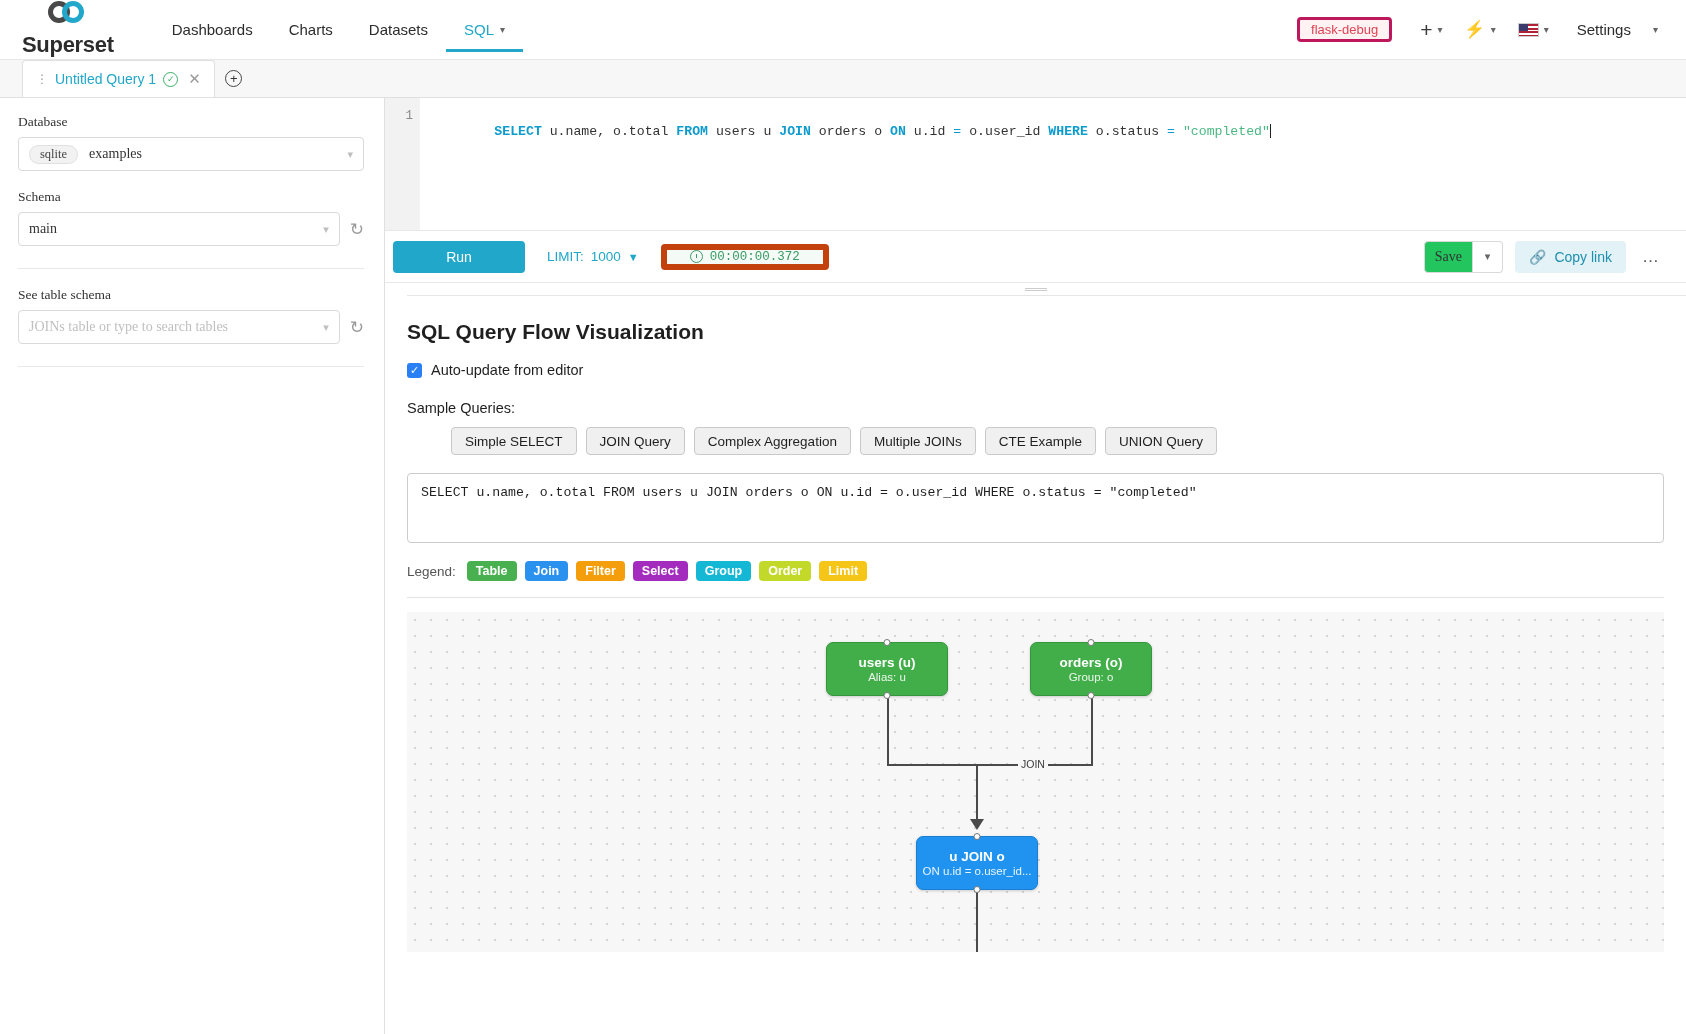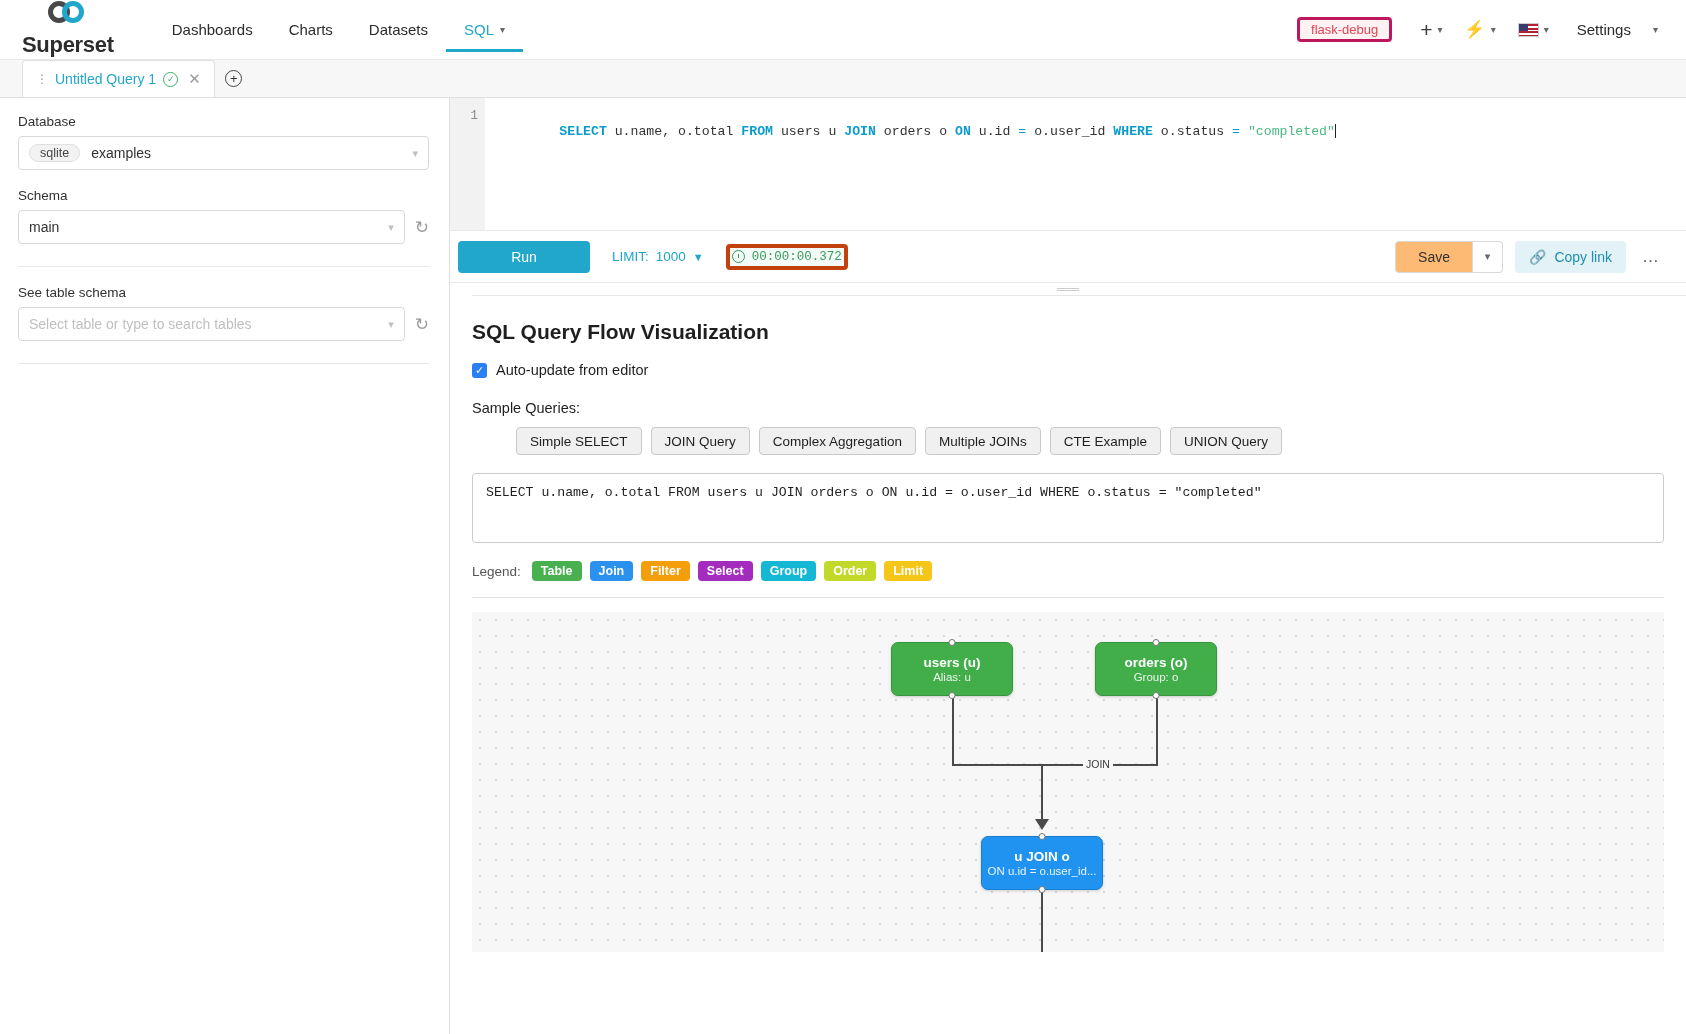--- a/index.html
+++ b/index.html
@@ -69,22 +69,22 @@
   }
   .circ-plus {
     width:17px; height:17px; border-radius:50%; border:1.3px solid #444;
     display:flex; align-items:center; justify-content:center;
     font-size:13px; line-height:13px; color:#333;
   }
 
   
   .workspace { display:flex; height:calc(1034px - 60px - 38px); }
   .sidebar {
-    width:450px; border-right:1px solid #e0e0e0; padding:16px 20px 0 18px;
-    background:#fff; flex:none;
+    width:385px; border-right:1px solid #e0e0e0; padding:16px 20px 0 18px;
+    background:#fff; flex:none;font-family:Liberation Serif, serif;
   }
   .field-label { font-size:13.5px; color:#323232; margin-bottom:7px; }
   .select-box {
     height:34px; border:1px solid #d9d9d9; border-radius:4px; background:#fff;
     display:flex; align-items:center; padding:0 10px; cursor:pointer; position:relative;
   }
   .select-box .val { font-size:14px; color:#323232; }
   .select-box .ph { font-size:14px; color:#bfbfbf; }
   .chev { margin-left:auto; color:#bfbfbf; font-size:11px; }
   .db-pill {
@@ -117,32 +117,32 @@
     height:52px; display:flex; align-items:center; padding:0 22px 0 8px;
     background:#fff; border-bottom:1px solid #e8e8e8;
   }
   .run-btn {
     width:132px; height:32px; background:#20a7c9; color:#fff; border:none;
     border-radius:4px; font-size:14px; cursor:pointer; font-family:inherit;
   }
   .limit-ctl { display:flex; align-items:center; gap:7px; margin-left:22px; color:#20a7c9; font-size:13.5px; cursor:pointer; }
   .limit-ctl .dn { font-size:11px; }
   .timer {
-    margin-left:22px; border:4px solid #c2410c; background:#f4fbf6; color:#3a9a63;
+    margin-left:22px; border:6px solid #c2410c; background:#f4fbf6; color:#3a9a63;
     border-radius:4px; height:26px; display:flex; align-items:center; gap:7px;
-    padding:0 2px; font-family:"Liberation Mono", monospace; font-size:12.5px;
+    padding:0 23px; font-family:"Liberation Mono", monospace; font-size:12.5px;
   }
   .clock-ico {
     width:13px; height:13px; border-radius:50%; border:1.3px solid #3a9a63; position:relative;
   }
   .clock-ico:before { content:""; position:absolute; left:5px; top:2.5px; width:1px; height:4.5px; background:#3a9a63; }
   .tb-right { margin-left:auto; display:flex; align-items:center; gap:0; }
   .save-btn {
-    height:32px; border:1px solid #d9d9d9; background:#fdba74; border-radius:4px 0 0 4px;
-    padding:0 22px; font-size:14px; color:#323232; cursor:pointer; font-family:Liberation Sans, sans-serif;
+    height:32px; border:1px solid #d9d9d9; background:#22c55e; border-radius:4px 0 0 4px;
+    padding:0 10px; font-size:14px; color:#323232; cursor:pointer; font-family:Liberation Serif, serif;
   }
   .save-caret {
     height:32px; width:30px; border:1px solid #d9d9d9; border-left:none; background:#fff;
     border-radius:0 4px 4px 0; display:flex; align-items:center; justify-content:center;
     color:#666; font-size:11px; cursor:pointer;
   }
   .copy-link {
     height:32px; background:#e3f2f6; color:#1d8fb0; border-radius:4px; margin-left:12px;
     display:flex; align-items:center; gap:8px; padding:0 14px; font-size:14px; cursor:pointer;
   }
@@ -295,21 +295,21 @@
         <span class="chev">▾</span>
       </div>
       <span class="refresh-ico">↻</span>
     </div>
 
     <div class="divider"></div>
 
     <div class="field-label">See table schema</div>
     <div class="row-with-refresh">
       <div class="select-box">
-        <span class="ph">Select table or type to search tables</span>
+        <span class="ph">JOINs table or type to search tables</span>
         <span class="chev">▾</span>
       </div>
       <span class="refresh-ico">↻</span>
     </div>
 
     <div class="divider"></div>
   </div>
 
   <div class="rightpane">
 

